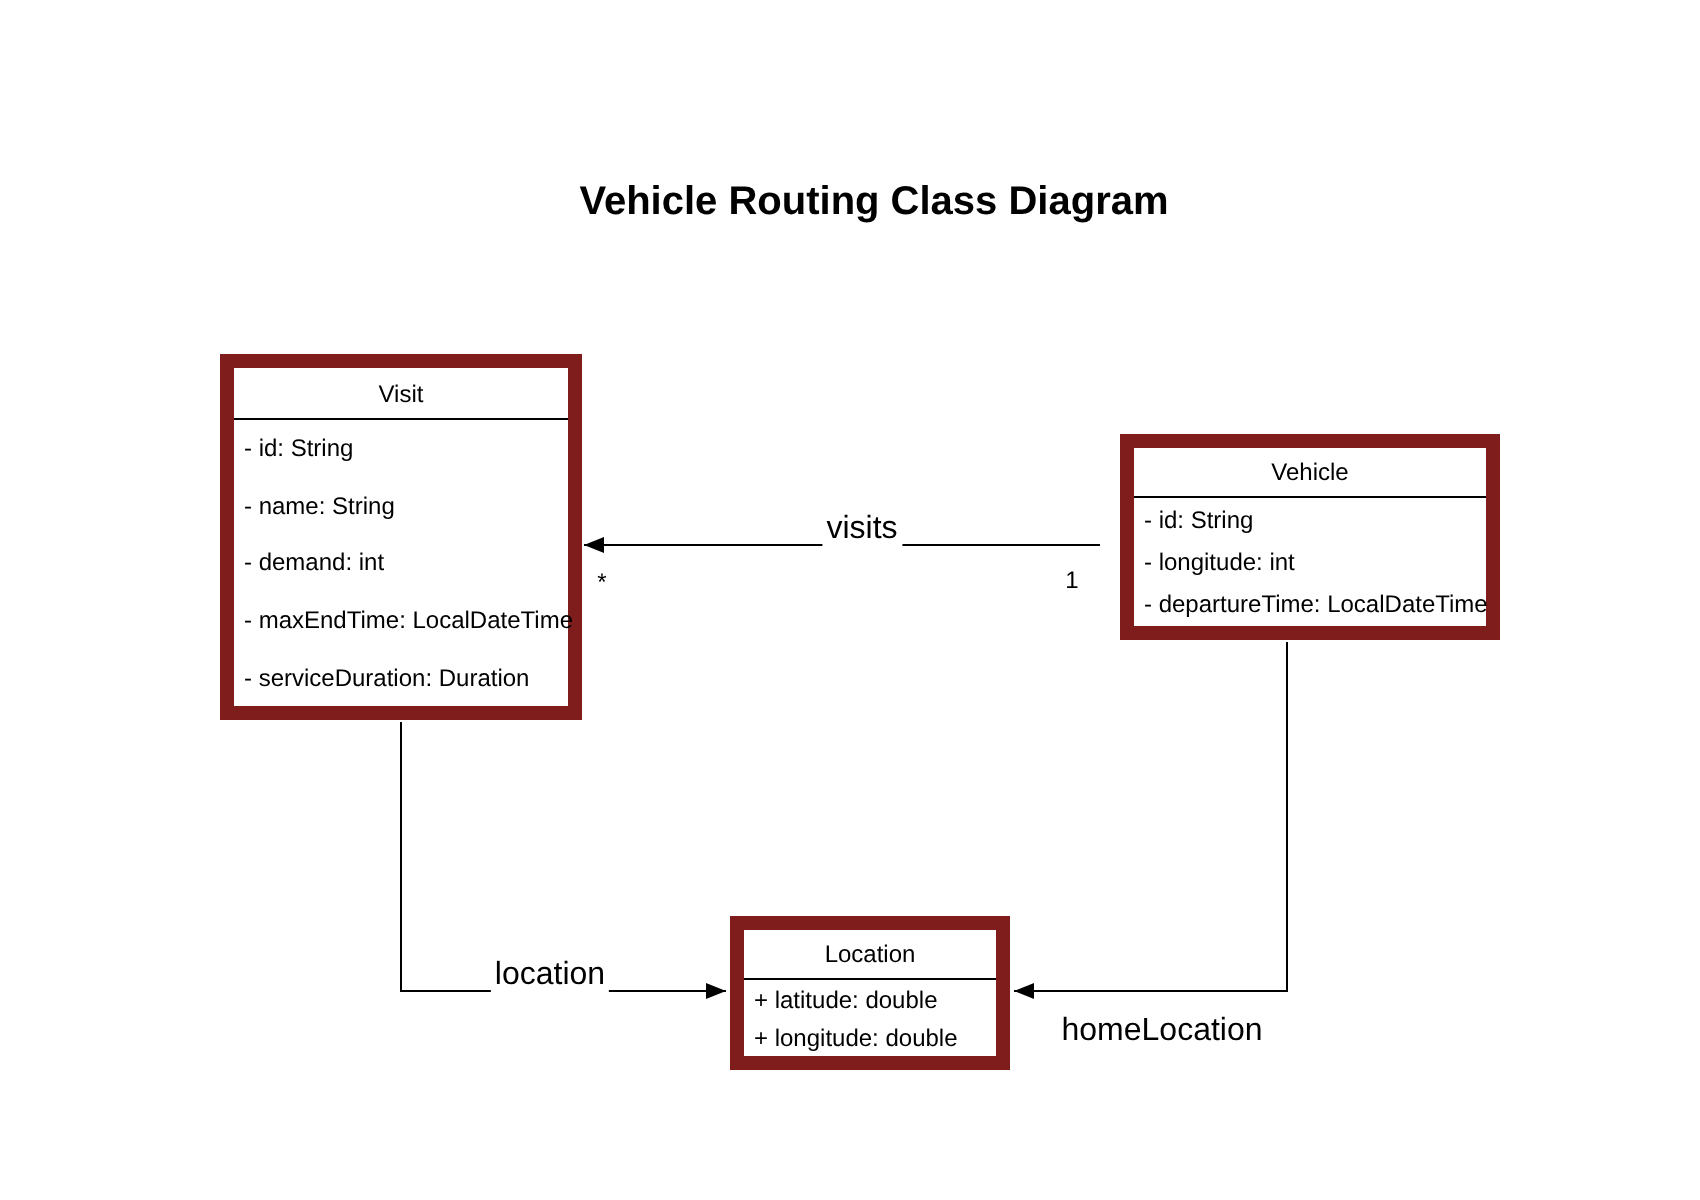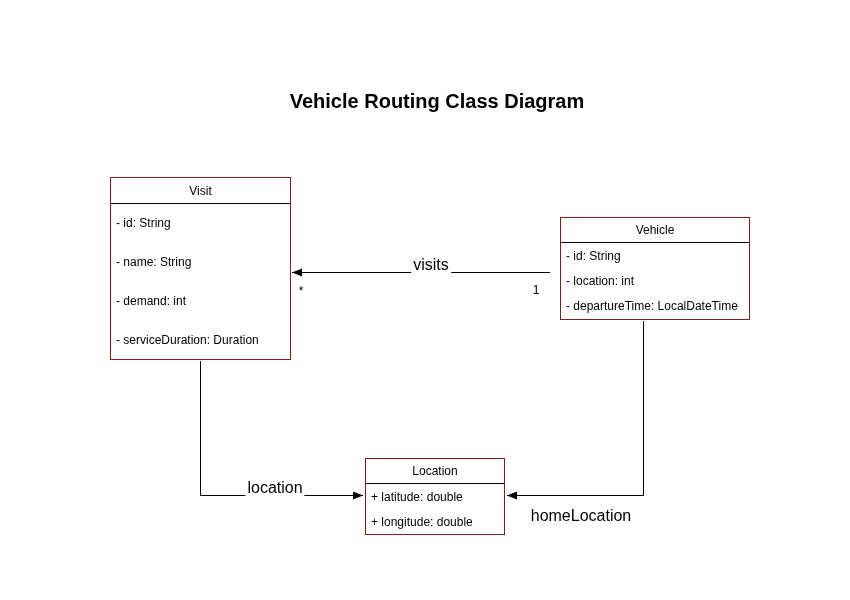--- a/index.html
+++ b/index.html
@@ -29,21 +29,21 @@
     padding-left: 24px;
   }
   .edge-layer {
     position: absolute;
     left: 0; top: 0;
     width: 850px; height: 600px;
   }
   .uml-class {
     position: absolute;
     background: #ffffff;
-    border: 1px solid #7f1d1d;
+    border: 7px solid #7f1d1d;
     display: flex;
     flex-direction: column;
   }
   .uml-class .cls-name {
     border-bottom: 1px solid #000000;
     display: flex;
     align-items: center;
     justify-content: center;
     font-size: 12px;
     flex: 0 0 auto;
@@ -103,29 +103,30 @@
 
     <path d="M643.5,321 L643.5,495.5 L507,495.5" stroke="#000000" stroke-width="1" fill="none" marker-end="url(#arrowhead)"></path>
   </svg>
 
   <div class="uml-class" id="class-visit">
     <div class="cls-name">Visit</div>
     <div class="cls-attrs">
       <div class="attr-row">- id: String</div>
       <div class="attr-row">- name: String</div>
       <div class="attr-row">- demand: int</div>
+      <div class="attr-row">- maxEndTime: LocalDateTime</div>
       <div class="attr-row">- serviceDuration: Duration</div>
     </div>
   </div>
 
   <div class="uml-class" id="class-vehicle">
     <div class="cls-name">Vehicle</div>
     <div class="cls-attrs">
       <div class="attr-row">- id: String</div>
-      <div class="attr-row">- location: int</div>
+      <div class="attr-row">- longitude: int</div>
       <div class="attr-row">- departureTime: LocalDateTime</div>
     </div>
   </div>
 
   <div class="uml-class" id="class-location">
     <div class="cls-name">Location</div>
     <div class="cls-attrs">
       <div class="attr-row">+ latitude: double</div>
       <div class="attr-row">+ longitude: double</div>
     </div>

